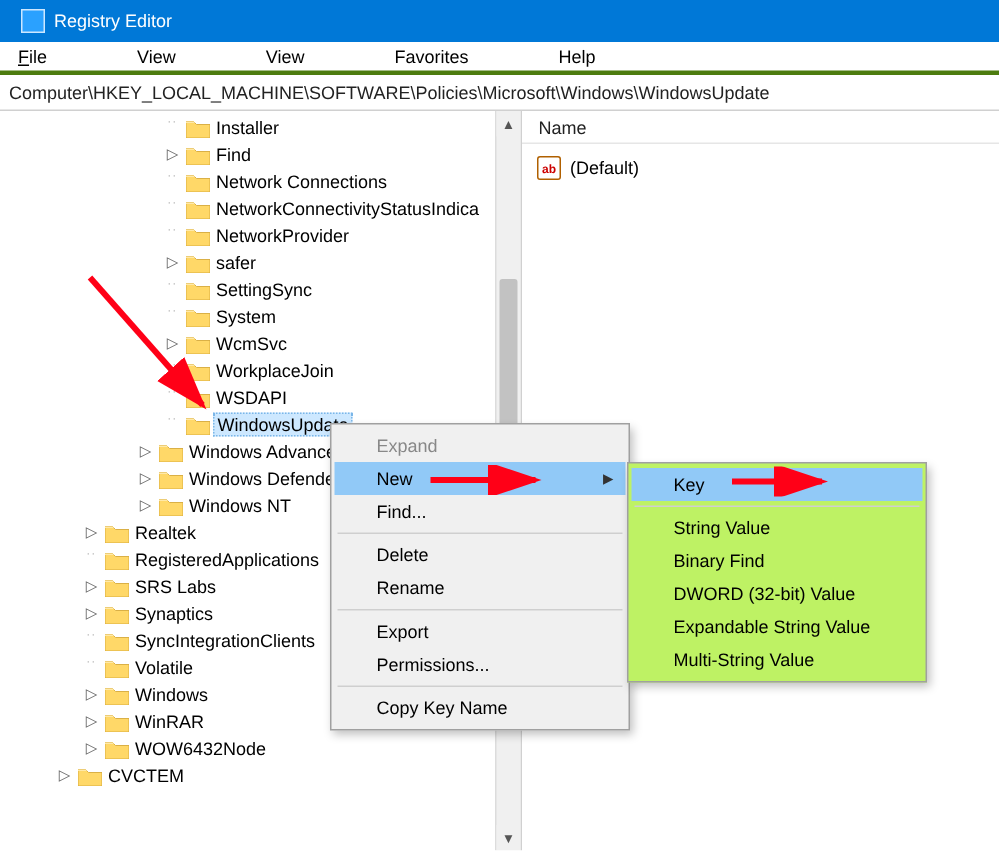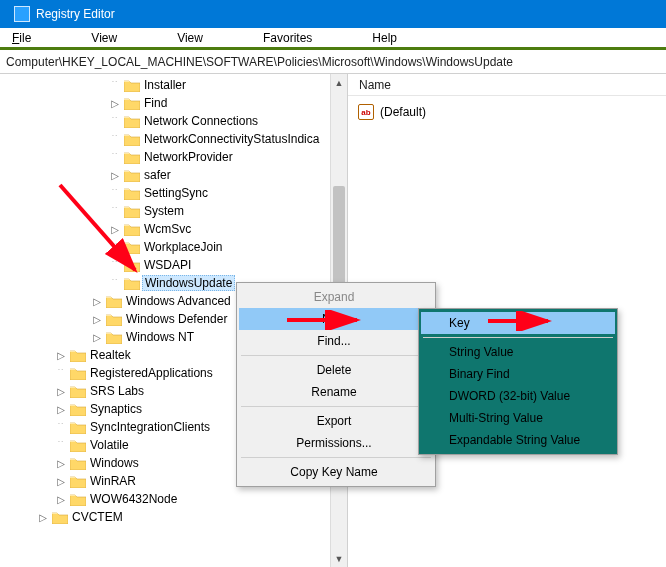--- a/index.html
+++ b/index.html
@@ -175,21 +175,21 @@
     position: absolute; right: 8px; top: 50%;
     transform: translateY(-50%);
     font-size: 9px; color:#333;
   }
   .ctx-sep {
     height: 1px; background: #cfcfcf;
     margin: 3px 2px;
   }
   .submenu {
     position: absolute;
-    background: #0f766e;
+    background: #bef264;
     border: 1px solid #a0a0a0;
     box-shadow: 2px 3px 6px rgba(0,0,0,0.25);
     padding: 3px 2px;
     font-size: 12px;
     z-index: 60;
   }
   
   .arrow {
     position: absolute;
     z-index: 100;
@@ -459,42 +459,42 @@
     <div class="right-header">Name</div>
     <div class="right-body">
       <div class="value-row">
         <span class="value-icon">ab</span>
         <span>(Default)</span>
       </div>
     </div>
   </div>
 </div>
 
-<div class="ctx-menu" id="ctx" style="left:236px; top:282px; width:200px;text-align:center;">
+<div class="ctx-menu" id="ctx" style="left:220px; top:282px; width:200px;">
     <div class="ctx-item disabled">Expand</div>
     <div class="ctx-item hover">New<span class="sub-arrow">▶</span></div>
     <div class="ctx-item">Find...</div>
     <div class="ctx-sep"></div>
     <div class="ctx-item">Delete</div>
     <div class="ctx-item">Rename</div>
     <div class="ctx-sep"></div>
     <div class="ctx-item">Export</div>
     <div class="ctx-item">Permissions...</div>
     <div class="ctx-sep"></div>
     <div class="ctx-item">Copy Key Name</div>
   </div>
 
 <div class="submenu" id="submenu" style="left:418px; top:308px; width:200px;">
     <div class="ctx-item hover">Key</div>
     <div class="ctx-sep"></div>
     <div class="ctx-item">String Value</div>
     <div class="ctx-item">Binary Find</div>
     <div class="ctx-item">DWORD (32-bit) Value</div>
+    <div class="ctx-item">Expandable String Value</div>
     <div class="ctx-item">Multi-String Value</div>
-    <div class="ctx-item">Expandable String Value</div>
   </div>
 
 <svg class="arrow" style="left:55px; top:180px;" width="100" height="110">
   <defs>
       <marker id="ah1" markerWidth="10" markerHeight="10" refX="8" refY="3" orient="auto">
         <path d="M0,0 L9,3 L0,6 Z" fill="#ff0017"></path>
       </marker>
     </defs>
   <line x1="5" y1="5" x2="80" y2="90" stroke="#ff0017" stroke-width="4" marker-end="url(#ah1)"></line>
 </svg>

